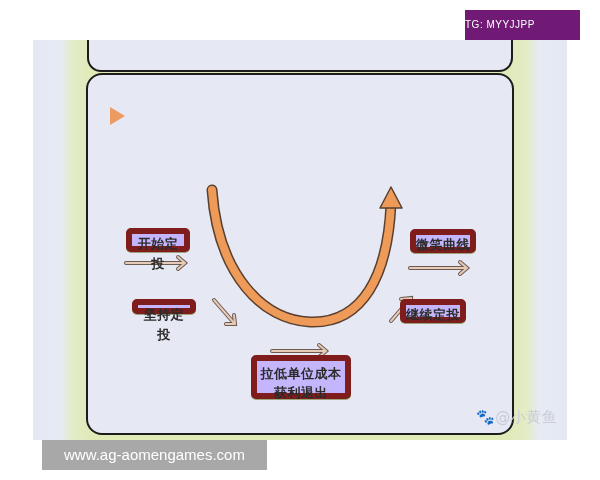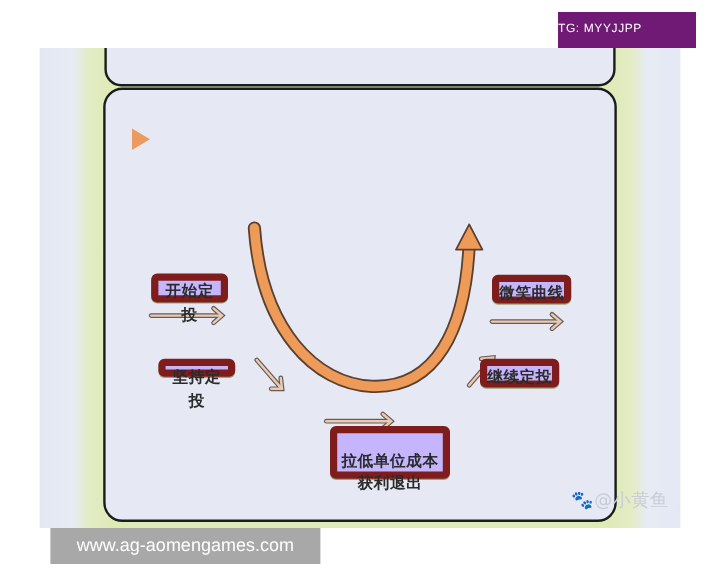--- a/index.html
+++ b/index.html
@@ -82,21 +82,21 @@
           <path d="M372 187 L 379 193 L 372 199"></path>
       </g>
       <g stroke="#e7cbb8" stroke-width="2" fill="none" stroke-linecap="round">
         <path d="M322 193 L 378 193"></path>
           <path d="M372 187 L 379 193 L 372 199"></path>
       </g>
     </svg>
 
     <div class="tag" style="left:38px; top:153px; width:64px; height:24px;">开始定投</div>
     <div class="tag" style="left:44px; top:224px; width:64px; height:15px;">坚持定投</div>
-    <div class="tag" style="left:163px; top:280px; width:100px; height:44px; line-height:19px; padding-top:14px;margin-left:24px;">
+    <div class="tag" style="left:163px; top:280px; width:100px; height:44px; line-height:19px; padding-top:3px;">
       <div>拉低单位成本</div>
       <div>获利退出</div>
     </div>
     <div class="tag" style="left:312px; top:224px; width:66px; height:24px;">继续定投</div>
     <div class="tag" style="left:322px; top:154px; width:66px; height:24px;">微笑曲线</div>
   </div>
 
   <div class="credit">
     <span>🐾</span><span>@小黄鱼</span>
   </div>

